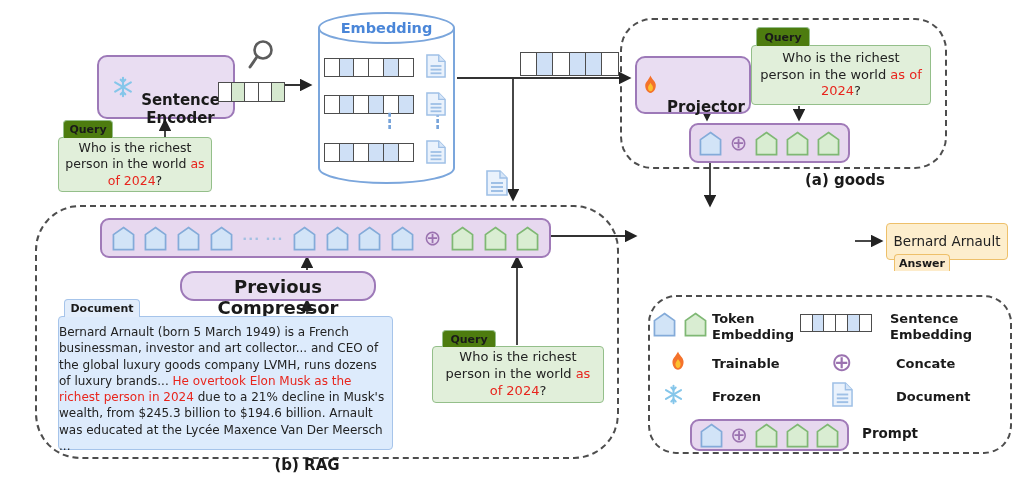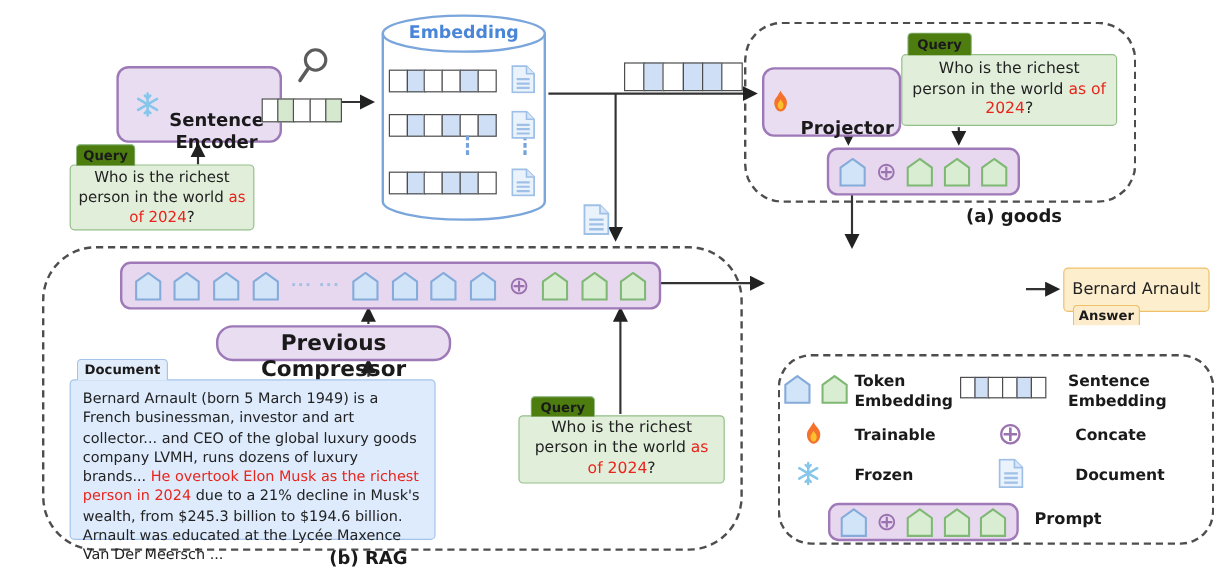--- a/index.html
+++ b/index.html
@@ -313,21 +313,21 @@
       </div>
   </div>
 
   <div class="abs pbox" style="left:180px;top:271px;width:192px;height:26px;font-size:18px;border-radius:14px;align-items:center;">
     <span class="lbl">Previous Compressor (Optional)</span>
   </div>
 
   <div class="abs tab blue" style="left:64px;top:299px;width:74px;height:17px;">
       <span>Document</span>
     </div>
-  <div class="abs note blue hand" style="left:58px;top:316px;width:305px;height:134px;align-items:flex-start;text-align:left;padding:7px 10px;font-size:12px;line-height:16.3px;">
+  <div class="abs note blue hand" style="left:58px;top:316px;width:335px;height:134px;align-items:flex-start;text-align:left;padding:7px 0;font-size:12px;line-height:16.3px;">
     <span><span>Bernard Arnault (born 5 March 1949) is a French businessman, investor and art collector... and CEO of the global luxury goods company LVMH, runs dozens of luxury brands... </span><span class="red">He overtook Elon Musk as the richest person in 2024</span><span> due to a 21% decline in Musk's wealth, from $245.3 billion to $194.6 billion. Arnault was educated at the Lycée Maxence Van Der Meersch ...</span></span>
   </div>
 
   <div class="abs tab green" style="left:442px;top:330px;width:52px;height:16px;">
       <span>Query</span>
     </div>
   <div class="abs note green hand" style="left:432px;top:346px;width:172px;height:57px;font-size:13px;">
     <span><span>Who is the richest person in the world </span><span class="red">as of 2024</span><span>?</span></span>
   </div>
 

